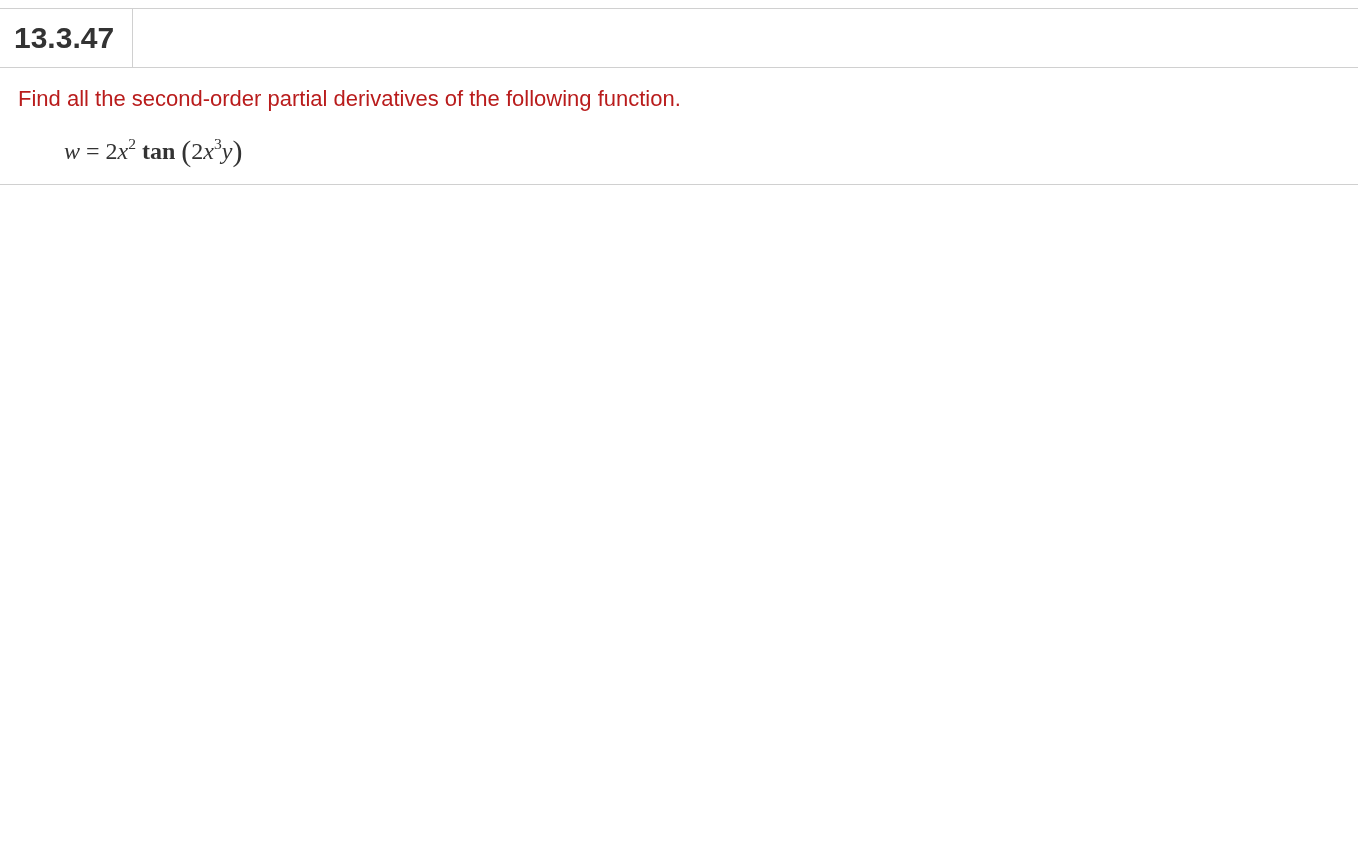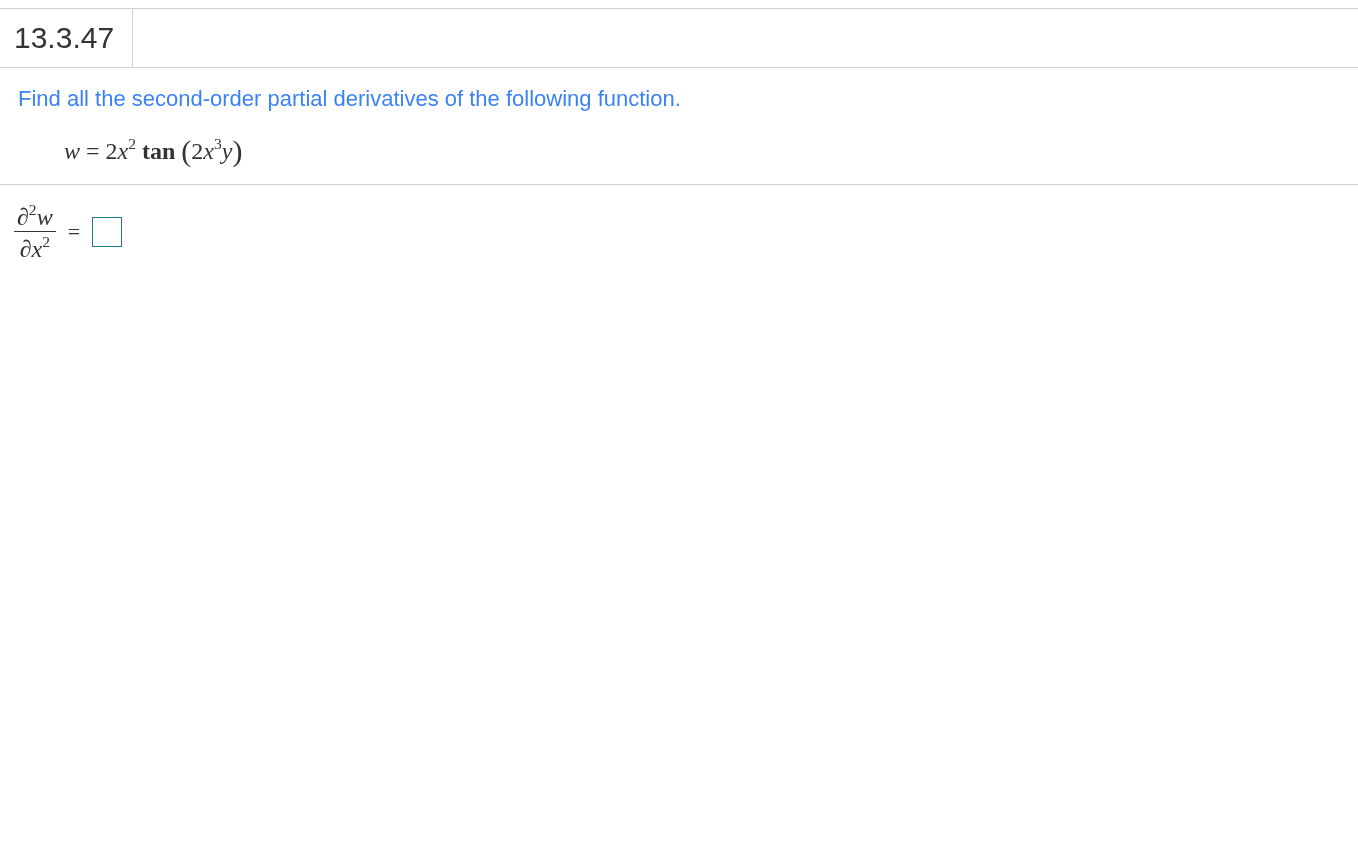--- a/index.html
+++ b/index.html
@@ -16,34 +16,35 @@
     width: 100%;
   }
   .top-rule {
     border-top: 1px solid #d0d0d0;
     margin-top: 8px;
   }
   .header-row {
     display: flex;
     align-items: stretch;
     border-bottom: 1px solid #d0d0d0;
+    font-weight: bold;
   }
   .problem-number {
     font-size: 30px;
     color: #333333;
     padding: 12px 18px 12px 14px;
     border-right: 1px solid #d0d0d0;
     display: inline-block;
   }
   .content {
     padding: 18px 18px 0 18px;
   }
   .prompt {
     font-size: 22px;
-    color: #3b82f6;
+    color: #b91c1c;
     margin-bottom: 22px;
   }
   .equation-block {
     padding-left: 46px;
     padding-bottom: 16px;
   }
   .hr {
     border: none;
     border-top: 1px solid #d0d0d0;
     margin: 0;
@@ -131,27 +132,13 @@
       <span class="math">
         <span>w</span>
         <span class="rm"> </span><span class="rm">=</span><span class="rm"> </span><span class="rm">2</span><span>x</span><span class="sup">2</span>
         <span class="rm"> </span><span class="bold">tan</span><span class="rm"> </span><span class="bigparen">(</span><span class="rm">2</span><span>x</span><span class="sup">3</span><span>y</span><span class="bigparen">)</span>
       </span>
     </div>
   </div>
 
   <hr class="hr">
 
-  <div class="answer-row">
-    <span class="math">
-      <span class="frac">
-        <span class="num">
-          <span class="partial">∂</span><span class="sup">2</span><span>w</span>
-        </span>
-        <span class="den">
-          <span class="partial">∂</span><span>x</span><span class="sup">2</span>
-        </span>
-      </span>
-    </span>
-    <span class="equals">=</span>
-    <span class="answer-box"></span>
-  </div>
 </div>
 
 </body></html>

